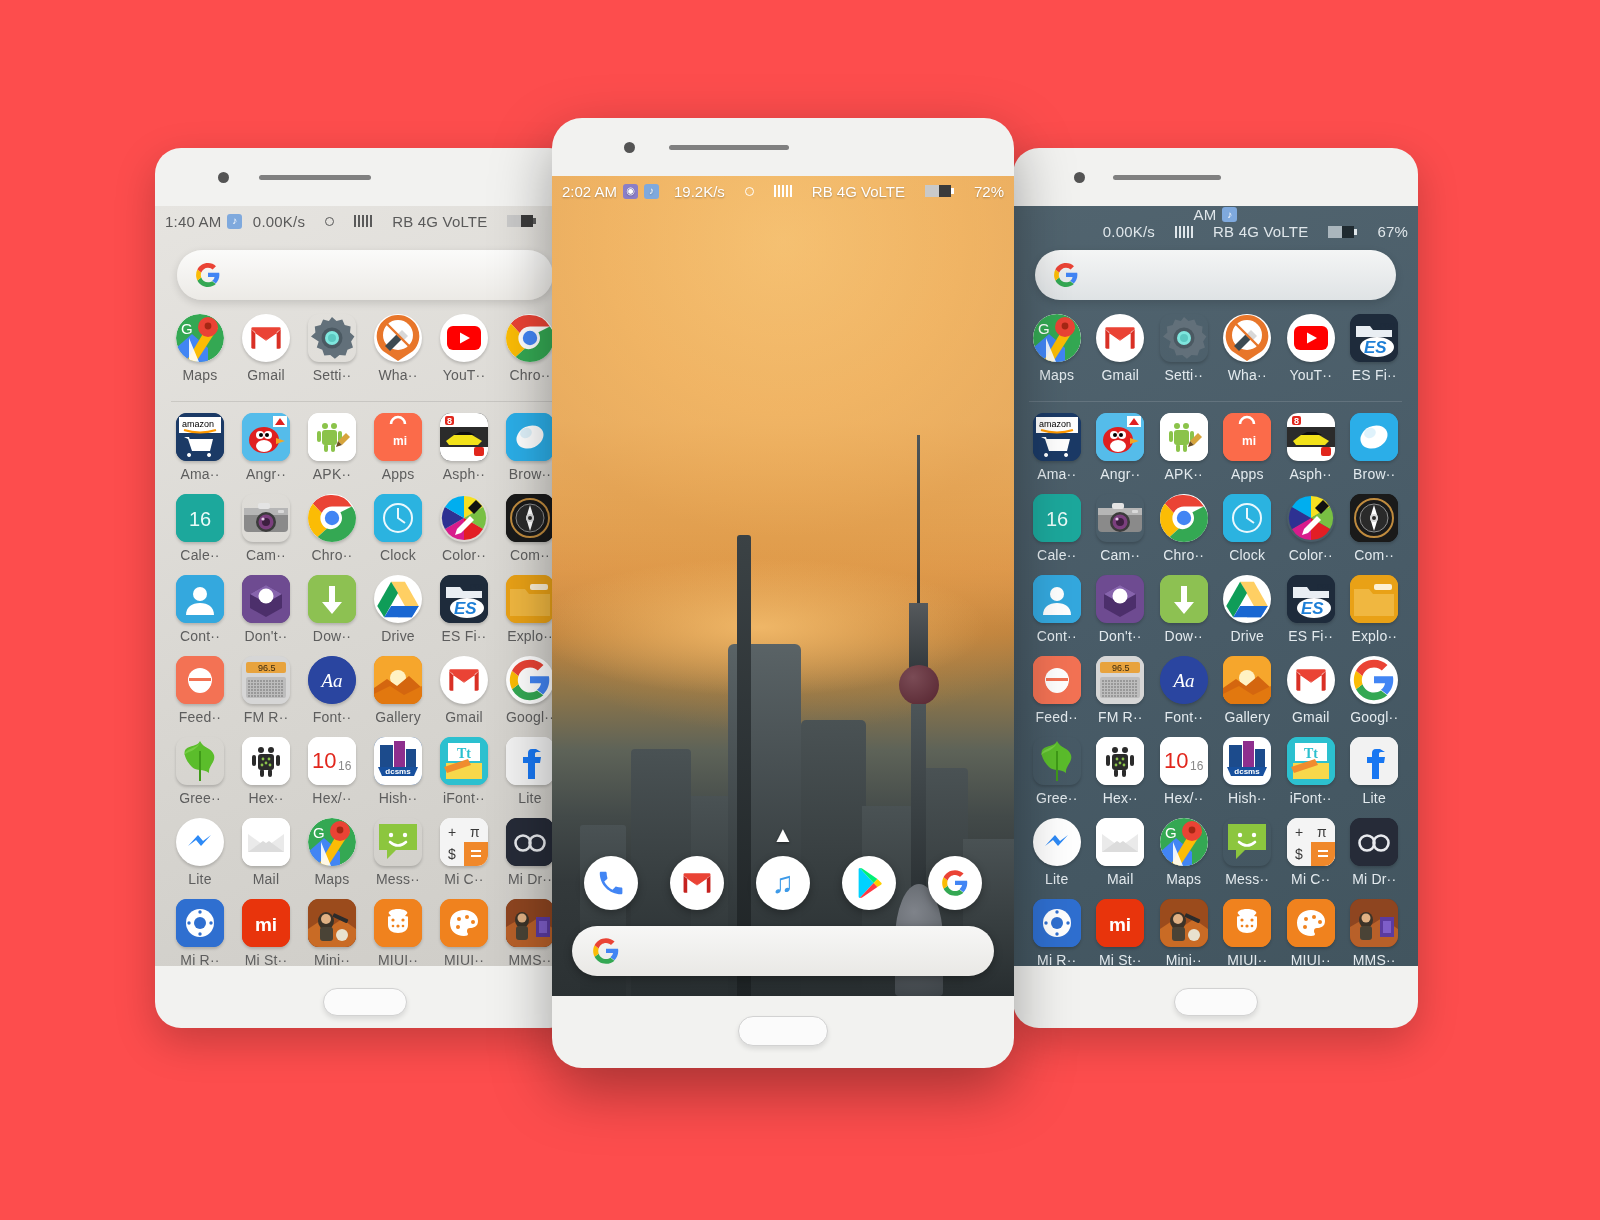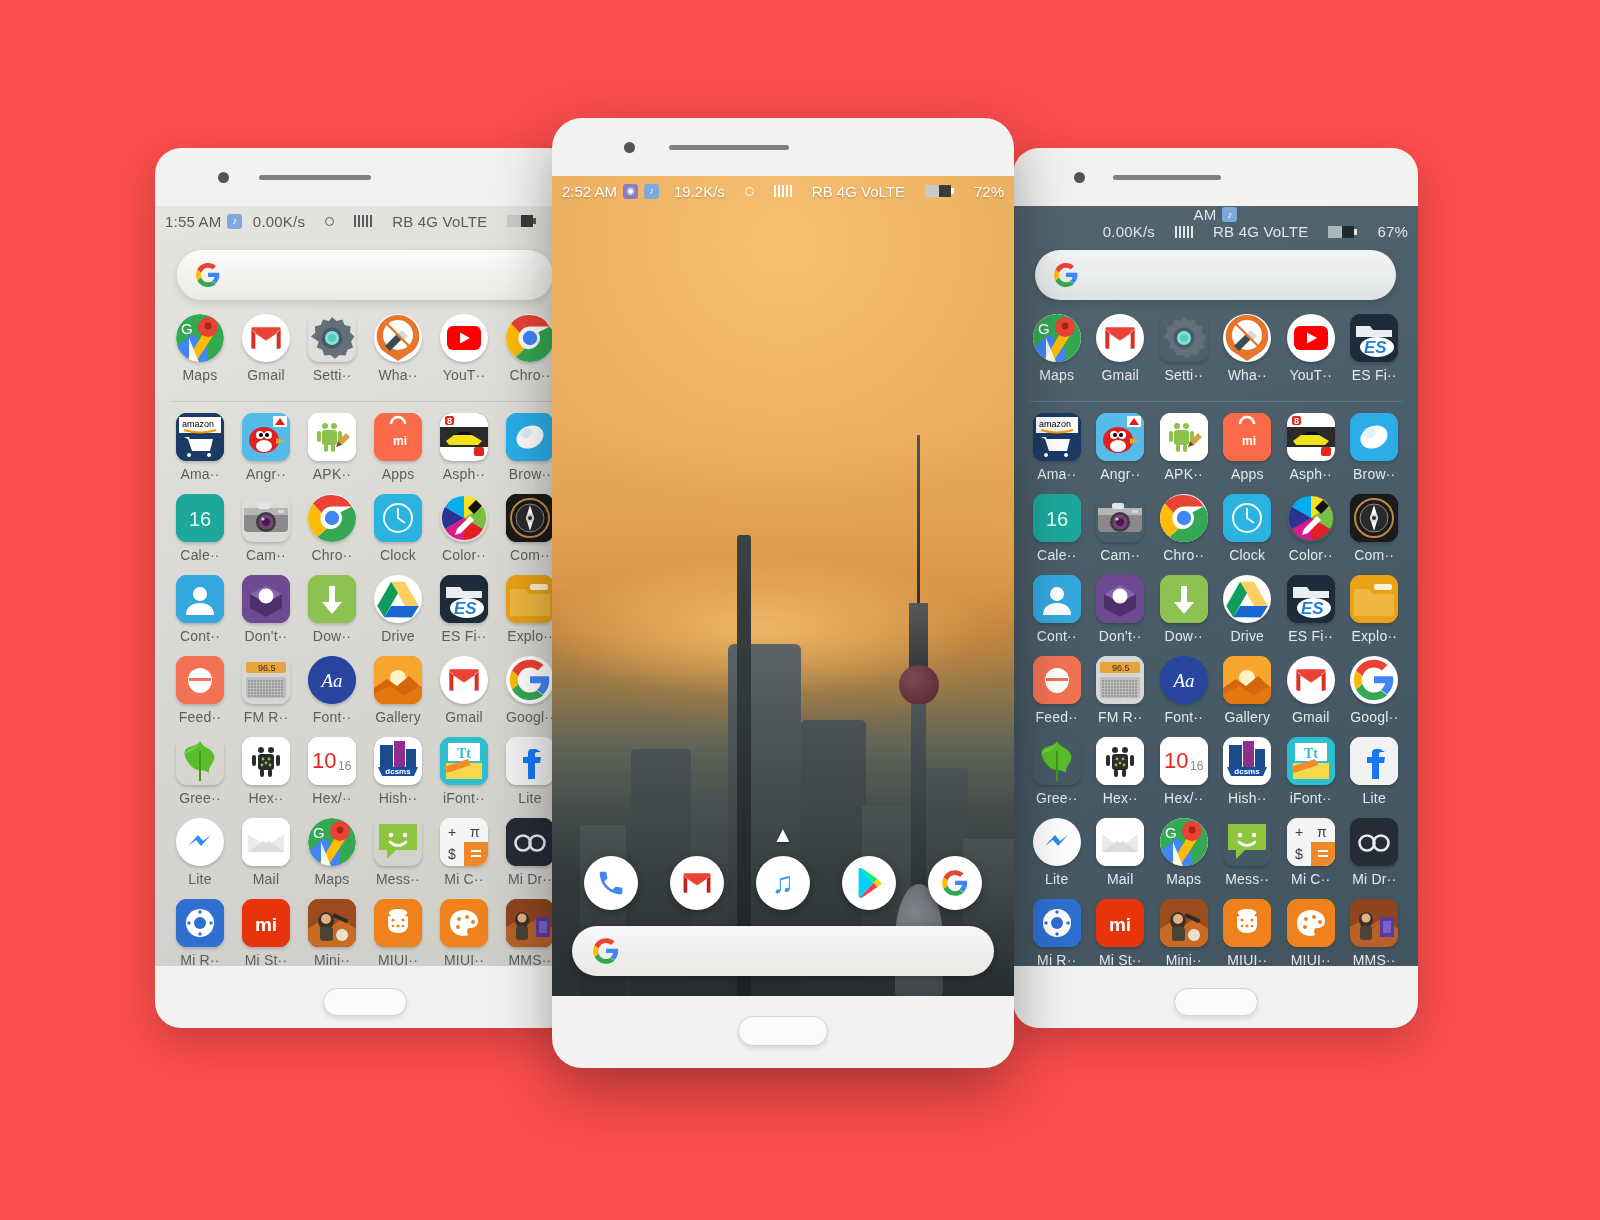--- a/index.html
+++ b/index.html
@@ -114,21 +114,21 @@
   <div class="phone side-phone" style="left:155px; top:148px; width:420px; height:880px;">
     <div class="bezel-top" style="height:58px;">
       <div class="cam" style="margin-right:30px;"></div>
       <div class="speaker" style="width:112px;"></div>
       <div style="width:142px;"></div>
     </div>
     <div class="screen" style="left:0px; top:58px; width:420px; height:760px;">
       <div class="drawer light">
         <div class="statusbar light">
           <span class="sb-left">
-            <span>1:55 AM</span>
+            <span>1:40 AM</span>
             <span class="sb-ico">♪</span>
           </span>
           <span class="sb-right">
             <span>0.00K/s</span>
             <span class="circ"></span>
             <span class="bars"></span>
             <span>RB 4G VoLTE</span>
             <span class="batt">
                 <span class="body"></span>
                 <span class="tip"></span>
@@ -1578,21 +1578,21 @@
           <div style="position:absolute; left:22px; top:48%; width:15px; height:34%;
                       background:linear-gradient(180deg,#4d5558,#2b3134);"></div>
           <div style="position:absolute; left:6px;  bottom:0; width:48px; height:20%;
                       border-radius:50% 50% 4px 4px;
                       background:radial-gradient(circle at 40% 25%,#7f838a,#3b4145);"></div>
         </div>
       </div>
 
       <div class="cstatus">
         <span class="sb-left">
-          <span>2:52 AM</span>
+          <span>2:02 AM</span>
           <span class="sb-ico purp">◉</span>
           <span class="sb-ico">♪</span>
         </span>
         <span class="sb-right">
           <span>19.2K/s</span>
           <span class="circ"></span>
           <span class="bars"></span>
           <span>RB 4G VoLTE</span>
           <span class="batt">
               <span class="body"></span>

